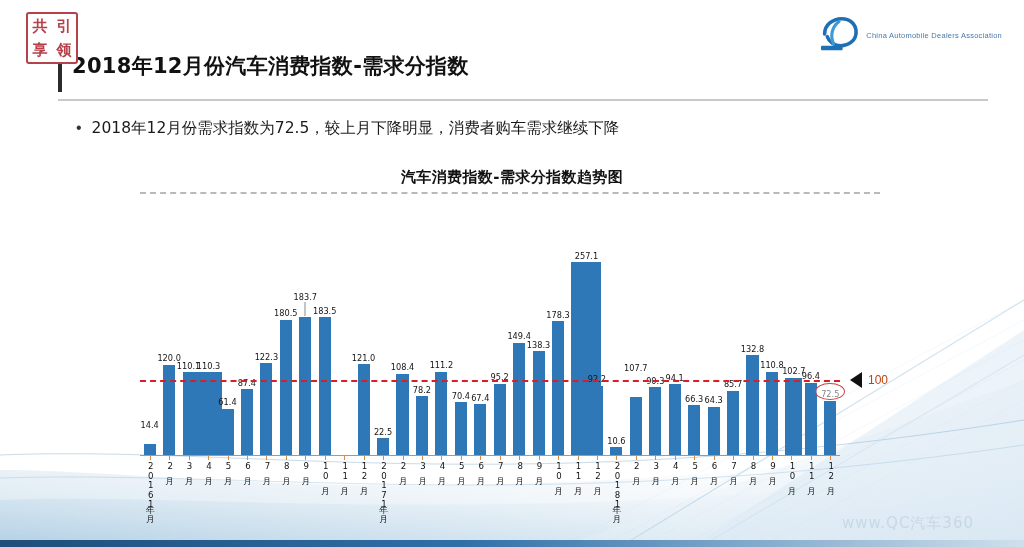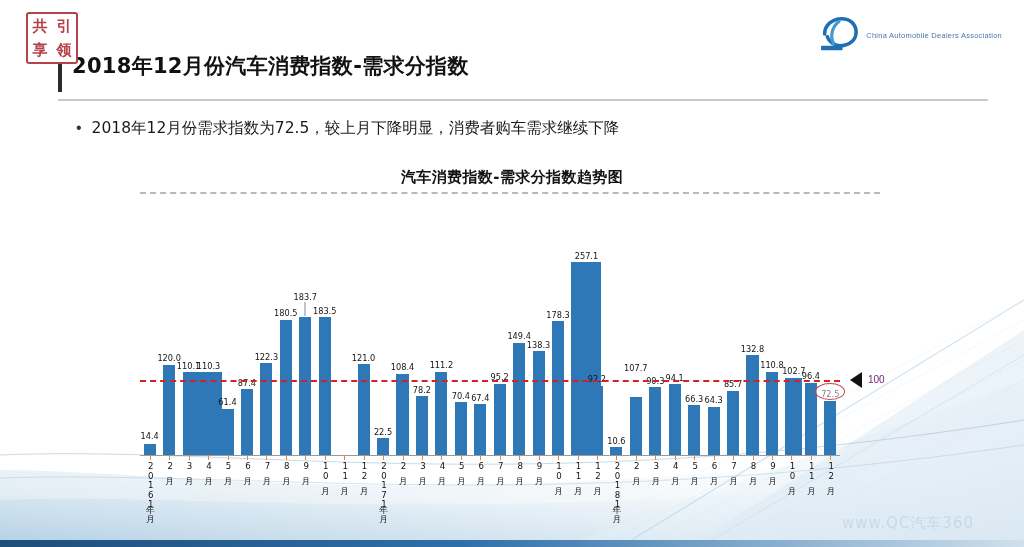--- a/index.html
+++ b/index.html
@@ -96,21 +96,21 @@
     border-top:2.6px dashed #d81f26; z-index:6;
   }
   #ref-marker {
     position:absolute; z-index:7; display:flex; align-items:center; gap:6px;
   }
   #ref-tri {
     width:0; height:0;
     border-top:8px solid transparent; border-bottom:8px solid transparent;
     border-right:12px solid #111;
   }
-  #ref-value { font-size:10px; color:#701a75; }
+  #ref-value { font-size:12px; color:#c2410c; }
   #highlight-ellipse {
     position:absolute; z-index:7;
     border:1.4px solid #c9434c; border-radius:50%;
     background:rgba(255,255,255,.45);
   }
 
   #axis-line {
     position:absolute; left:140px; top:455px; width:700px; height:1px;
     background:#9a9a9a; z-index:4;
   }
@@ -197,21 +197,21 @@
   <span id="bullet-text">2018年12月份需求指数为72.5，较上月下降明显，消费者购车需求继续下降</span>
 </div>
 
 <div id="chart-title">汽车消费指数-需求分指数趋势图</div>
 <div id="chart-top-dash"></div>
 
 <div id="chart-area">
   <div class="plot" id="plot">
       <div class="bar-slot" style="left: 3.69444px; width: 12.0556px; height: 10.8104px;">
         <div class="bar" style="height: 100%; background: rgb(46, 120, 183);"></div>
-        <div class="bar-label" style="bottom: 14px;">14.4</div>
+        <div class="bar-label" style="bottom: 25px;">14.4</div>
       </div>
       <div class="bar-slot" style="left: 23.1389px; width: 12.0556px; height: 90.087px;">
         <div class="bar" style="height: 100%; background: rgb(46, 120, 183);"></div>
         <div class="bar-label" style="bottom: 91.587px;">120.0</div>
       </div>
       <div class="bar-slot" style="left: 42.5833px; width: 12.0556px; height: 82.6548px;">
         <div class="bar" style="height: 100%; background: rgb(46, 120, 183);"></div>
         <div class="bar-label" style="bottom: 84.1548px; margin-top: 32px;">110.1</div>
       </div>
       <div class="bar-slot" style="left: 55px; width: 27px; height: 82.8049px; margin-top: 24px;">

